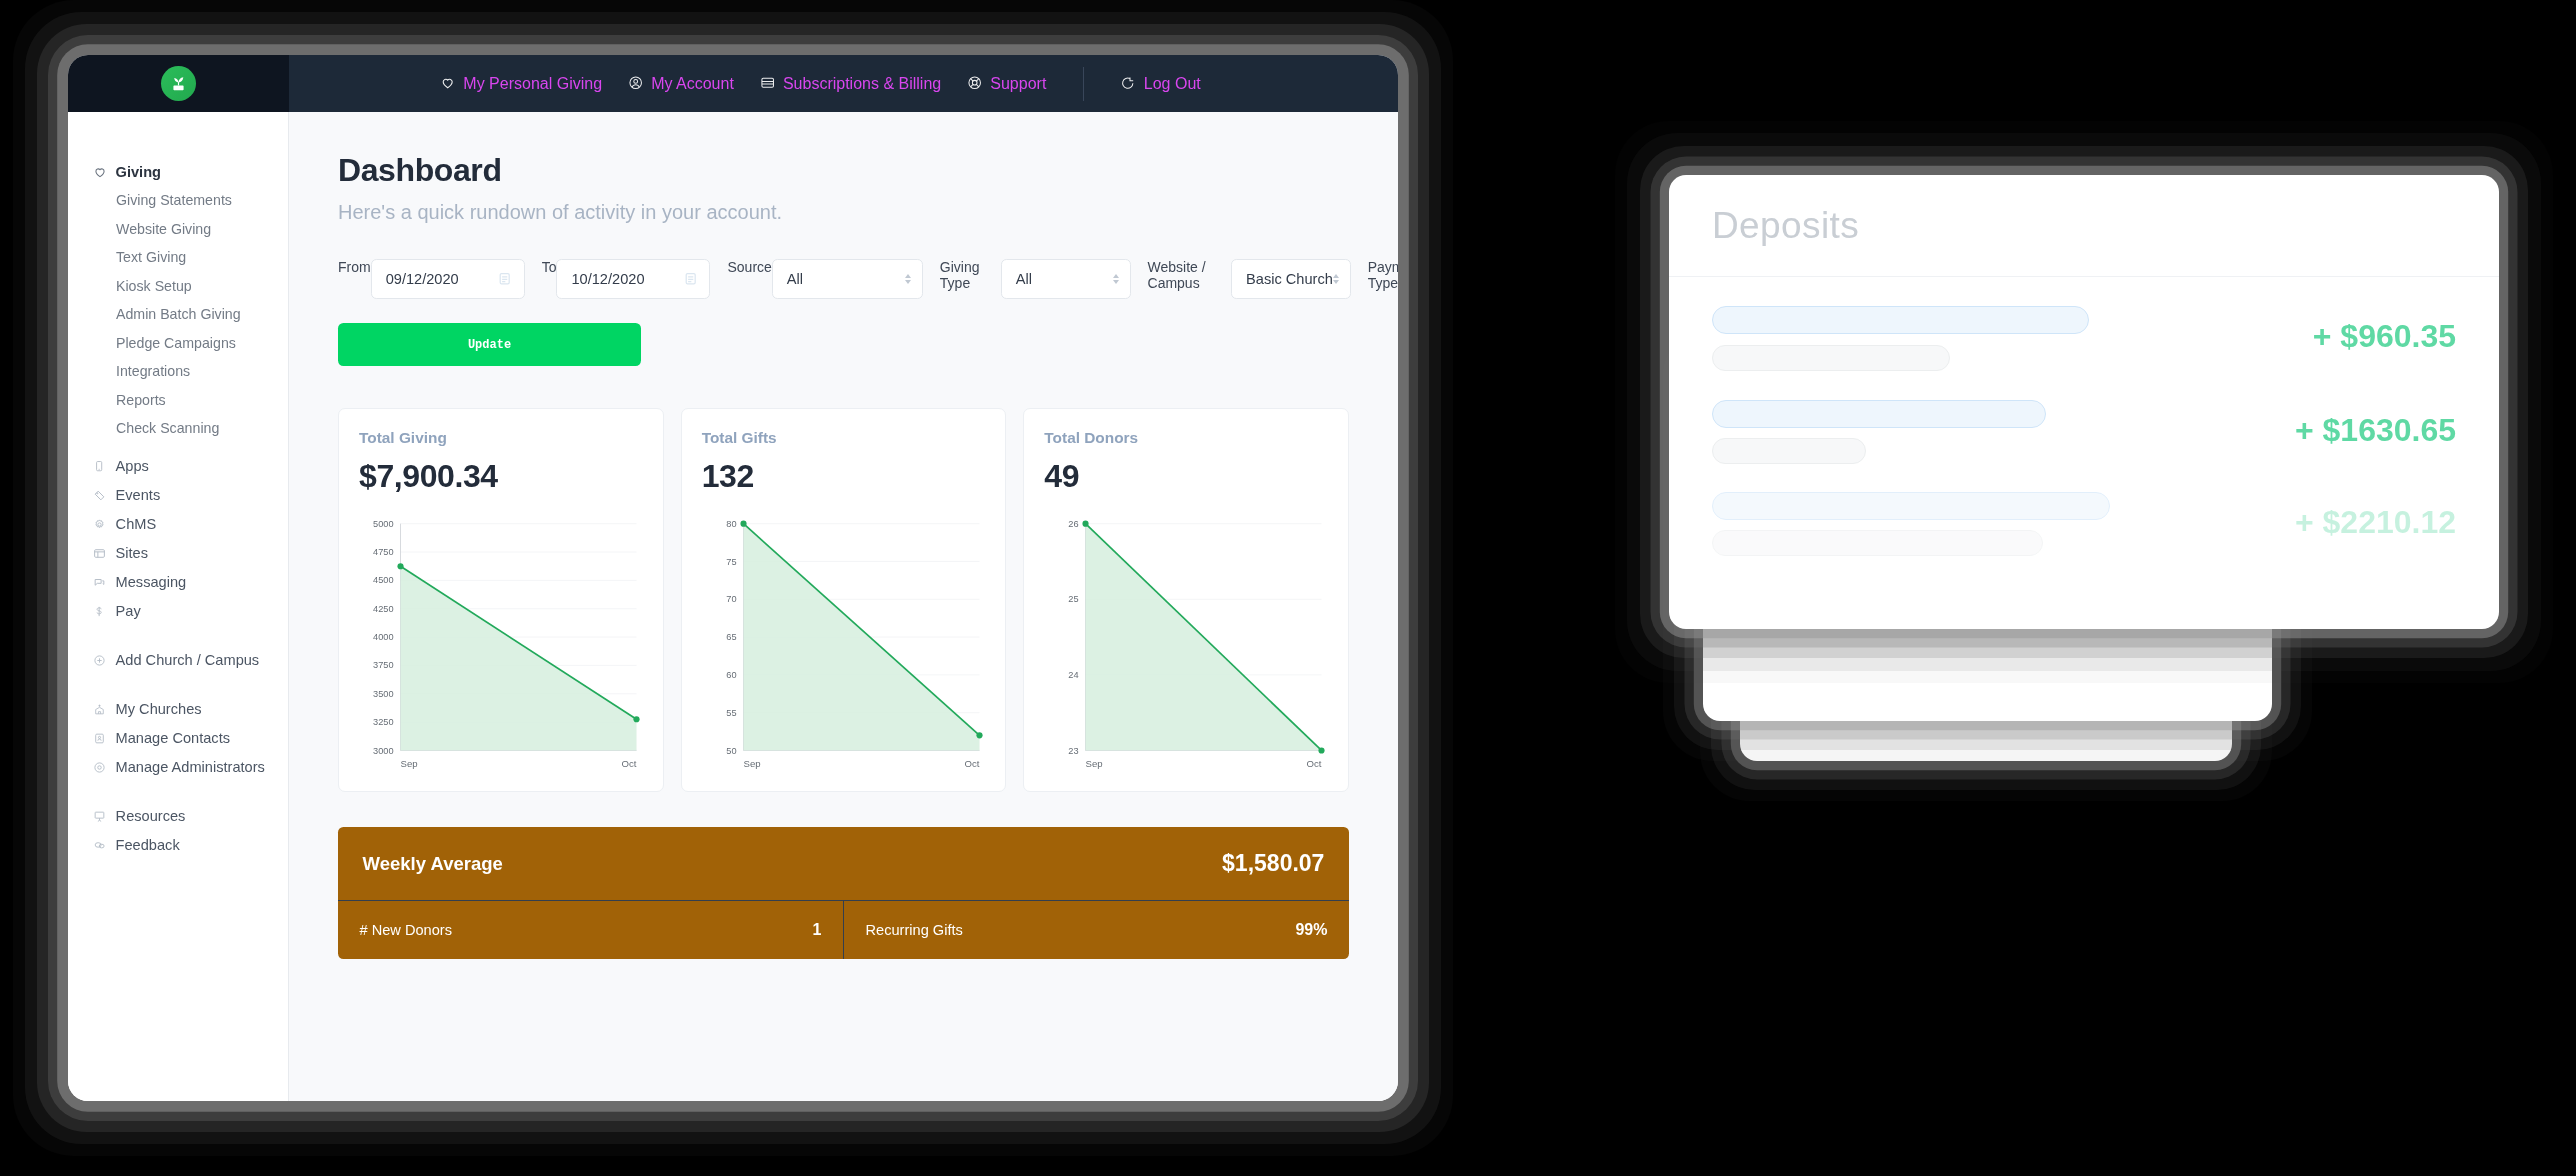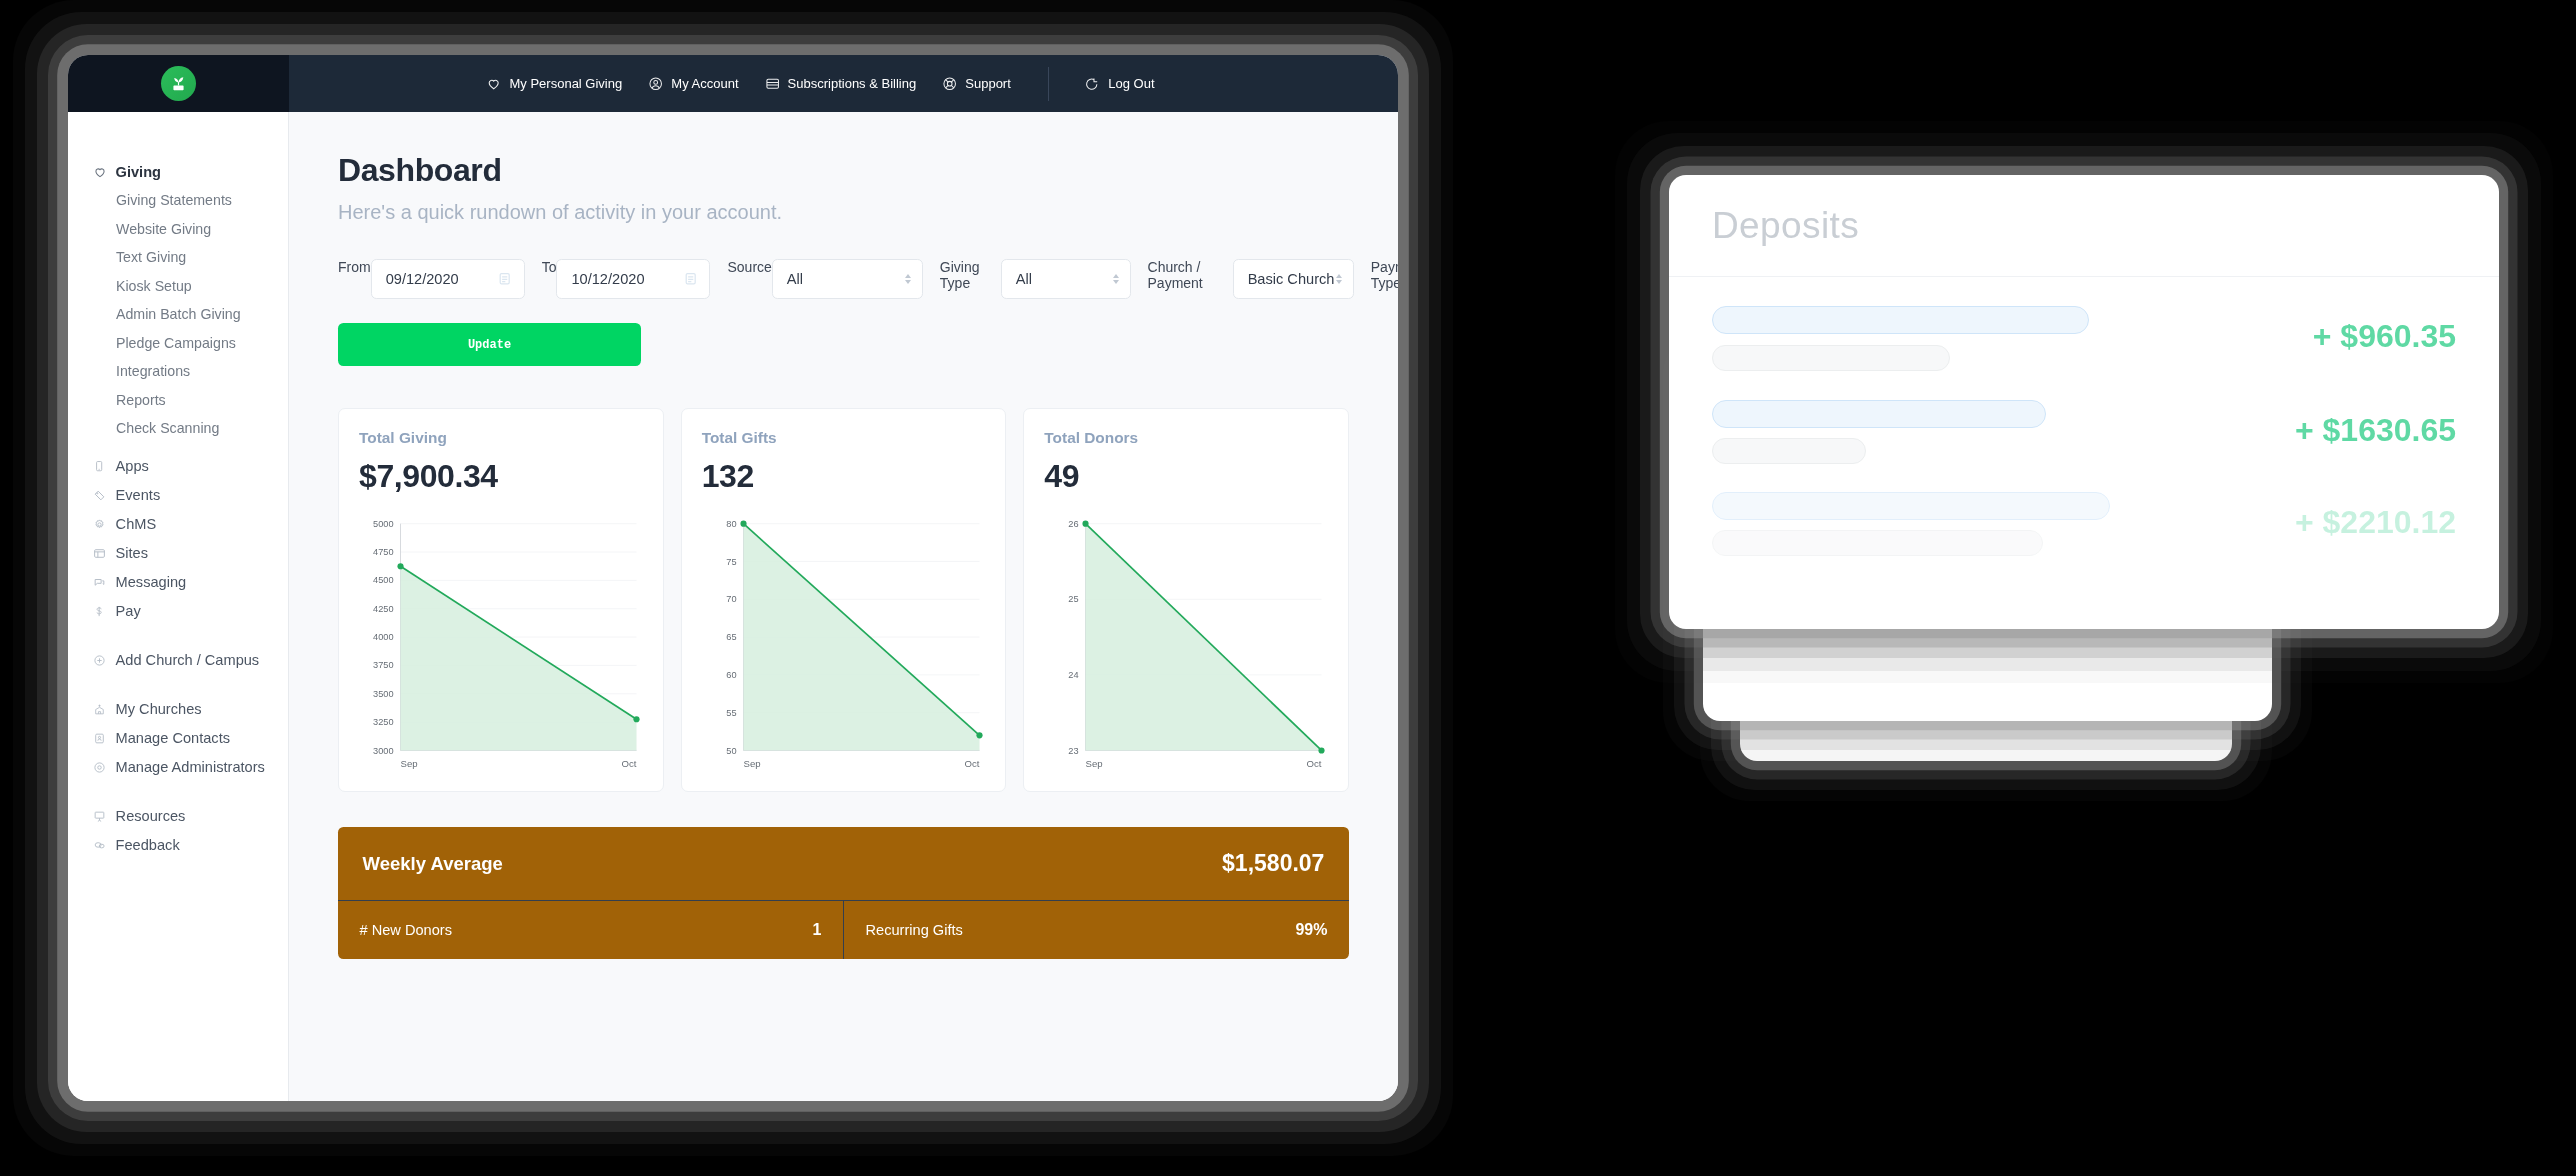--- a/index.html
+++ b/index.html
@@ -39,21 +39,21 @@
     background: linear-gradient(135deg,#2bbd5a 0%,#22a94e 100%);
     display:flex; align-items:center; justify-content:center;
   }
   .nav-cell {
     flex: 1; background: #1d2938;
     display: flex; align-items: center; justify-content: center;
     gap: 26px; padding-right: 46px;
   }
   .nav-item {
     display: flex; align-items: flex-start; gap: 7.7px;
-    color: #ffffff; font-size: 13px; white-space: nowrap;
+    color: #d946ef; font-size: 16px; white-space: nowrap;
   }
   .nav-item .ic { display:flex; align-items:center; opacity:.92; }
   .nav-divider { width:0.8px; height:34px; background:#39465a; margin:0 10.8px; }
 
   
   .bodyrow { flex: 1; display: flex; min-height: 0; }
 
   
   .sidebar {
     width: 221px; background: #ffffff;
@@ -482,21 +482,21 @@
             <div class="field sel">
               <span class="val">All</span>
               <span class="caret">
                     <i class="up"></i>
                     <i class="dn"></i>
                   </span>
             </div>
           </div>
 
           <div class="filter-col">
-            <div class="filter-label">Church / Payment</div>
+            <div class="filter-label">Website / Campus</div>
             <div class="field sel">
               <span class="val">Basic Church</span>
               <span class="caret">
                     <i class="up"></i>
                     <i class="dn"></i>
                   </span>
             </div>
           </div>
 
           <div class="filter-col">

